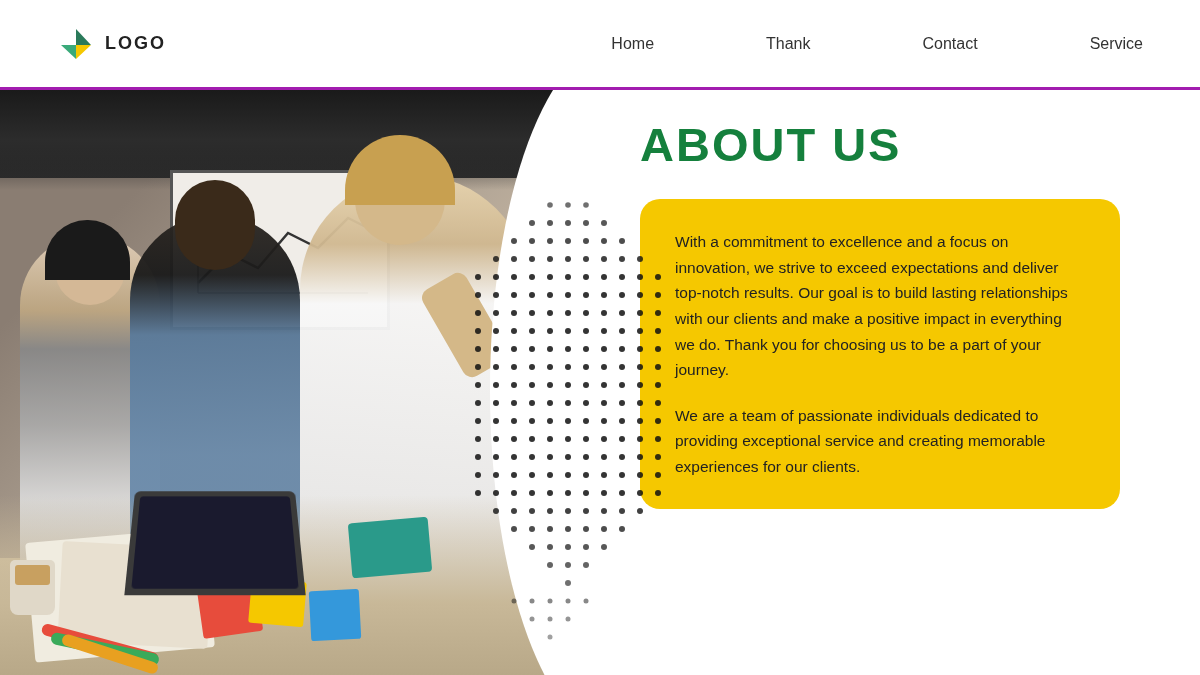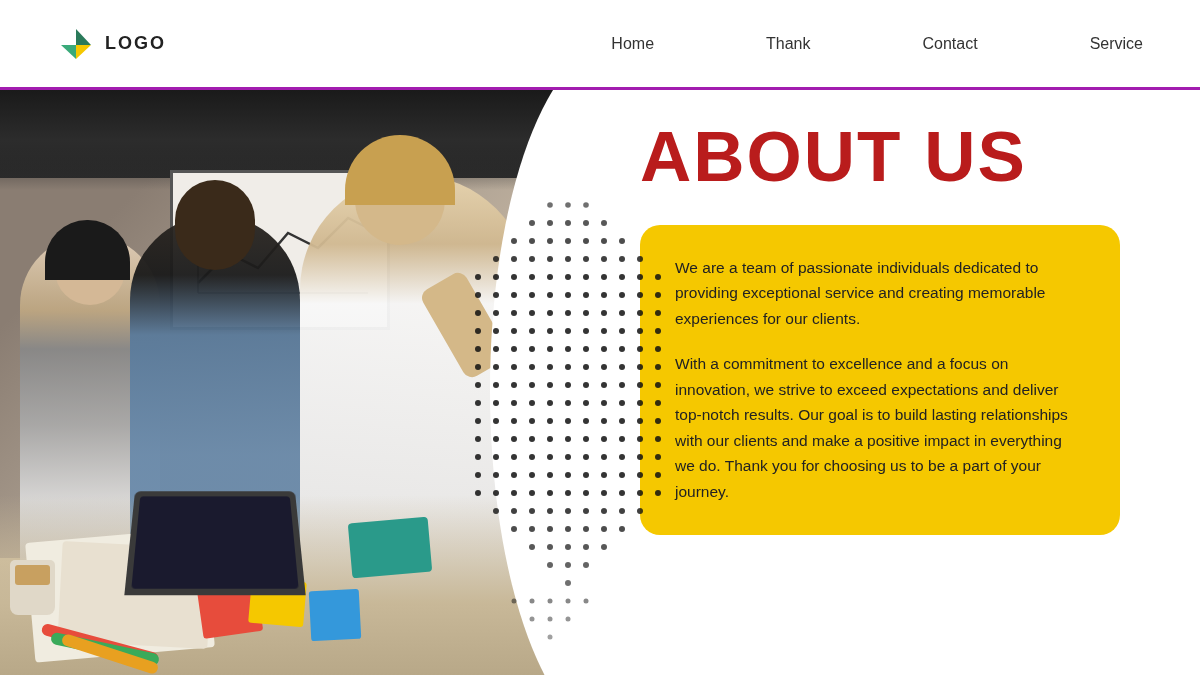--- a/index.html
+++ b/index.html
@@ -80,23 +80,23 @@
       top: 0;
       width: 620px;
       height: 585px;
       display: flex;
       flex-direction: column;
       justify-content: flex-start;
       padding: 30px 40px 30px 60px;
     }
 
     .about-title {
-      font-size: 71px;
+      font-size: 47px;
       font-weight: 900;
-      color: #b91c1c;
+      color: #15803d;
       letter-spacing: 2px;
       line-height: 1.05;
       margin-bottom: 30px;
       text-transform: uppercase;
     }
 
     .yellow-card {
       background: #f5c800;
       border-radius: 20px;
       padding: 30px 35px;
@@ -491,18 +491,18 @@
       <circle cx="116" cy="411" r="2.5" fill="#111" opacity="0.5"></circle>
     <circle cx="62" cy="429" r="2.5" fill="#111" opacity="0.45"></circle>
       <circle cx="80" cy="429" r="2.5" fill="#111" opacity="0.45"></circle>
       <circle cx="98" cy="429" r="2.5" fill="#111" opacity="0.45"></circle>
     <circle cx="80" cy="447" r="2.5" fill="#111" opacity="0.4"></circle>
   </svg>
 
   <div class="right-content">
     <h1 class="about-title">ABOUT US</h1>
     <div class="yellow-card">
+      <p> With a commitment to excellence and a focus on innovation, we strive to exceed expectations and deliver top-notch results. Our goal is to build lasting relationships with our clients and make a positive impact in everything we do. Thank you for choosing us to be a part of your journey.</p>
       <p>We are a team of passionate individuals dedicated to providing exceptional service and creating memorable experiences for our clients.</p>
-      <p> With a commitment to excellence and a focus on innovation, we strive to exceed expectations and deliver top-notch results. Our goal is to build lasting relationships with our clients and make a positive impact in everything we do. Thank you for choosing us to be a part of your journey.</p>
     </div>
   </div>
 
 </div>
 
 </body></html>

